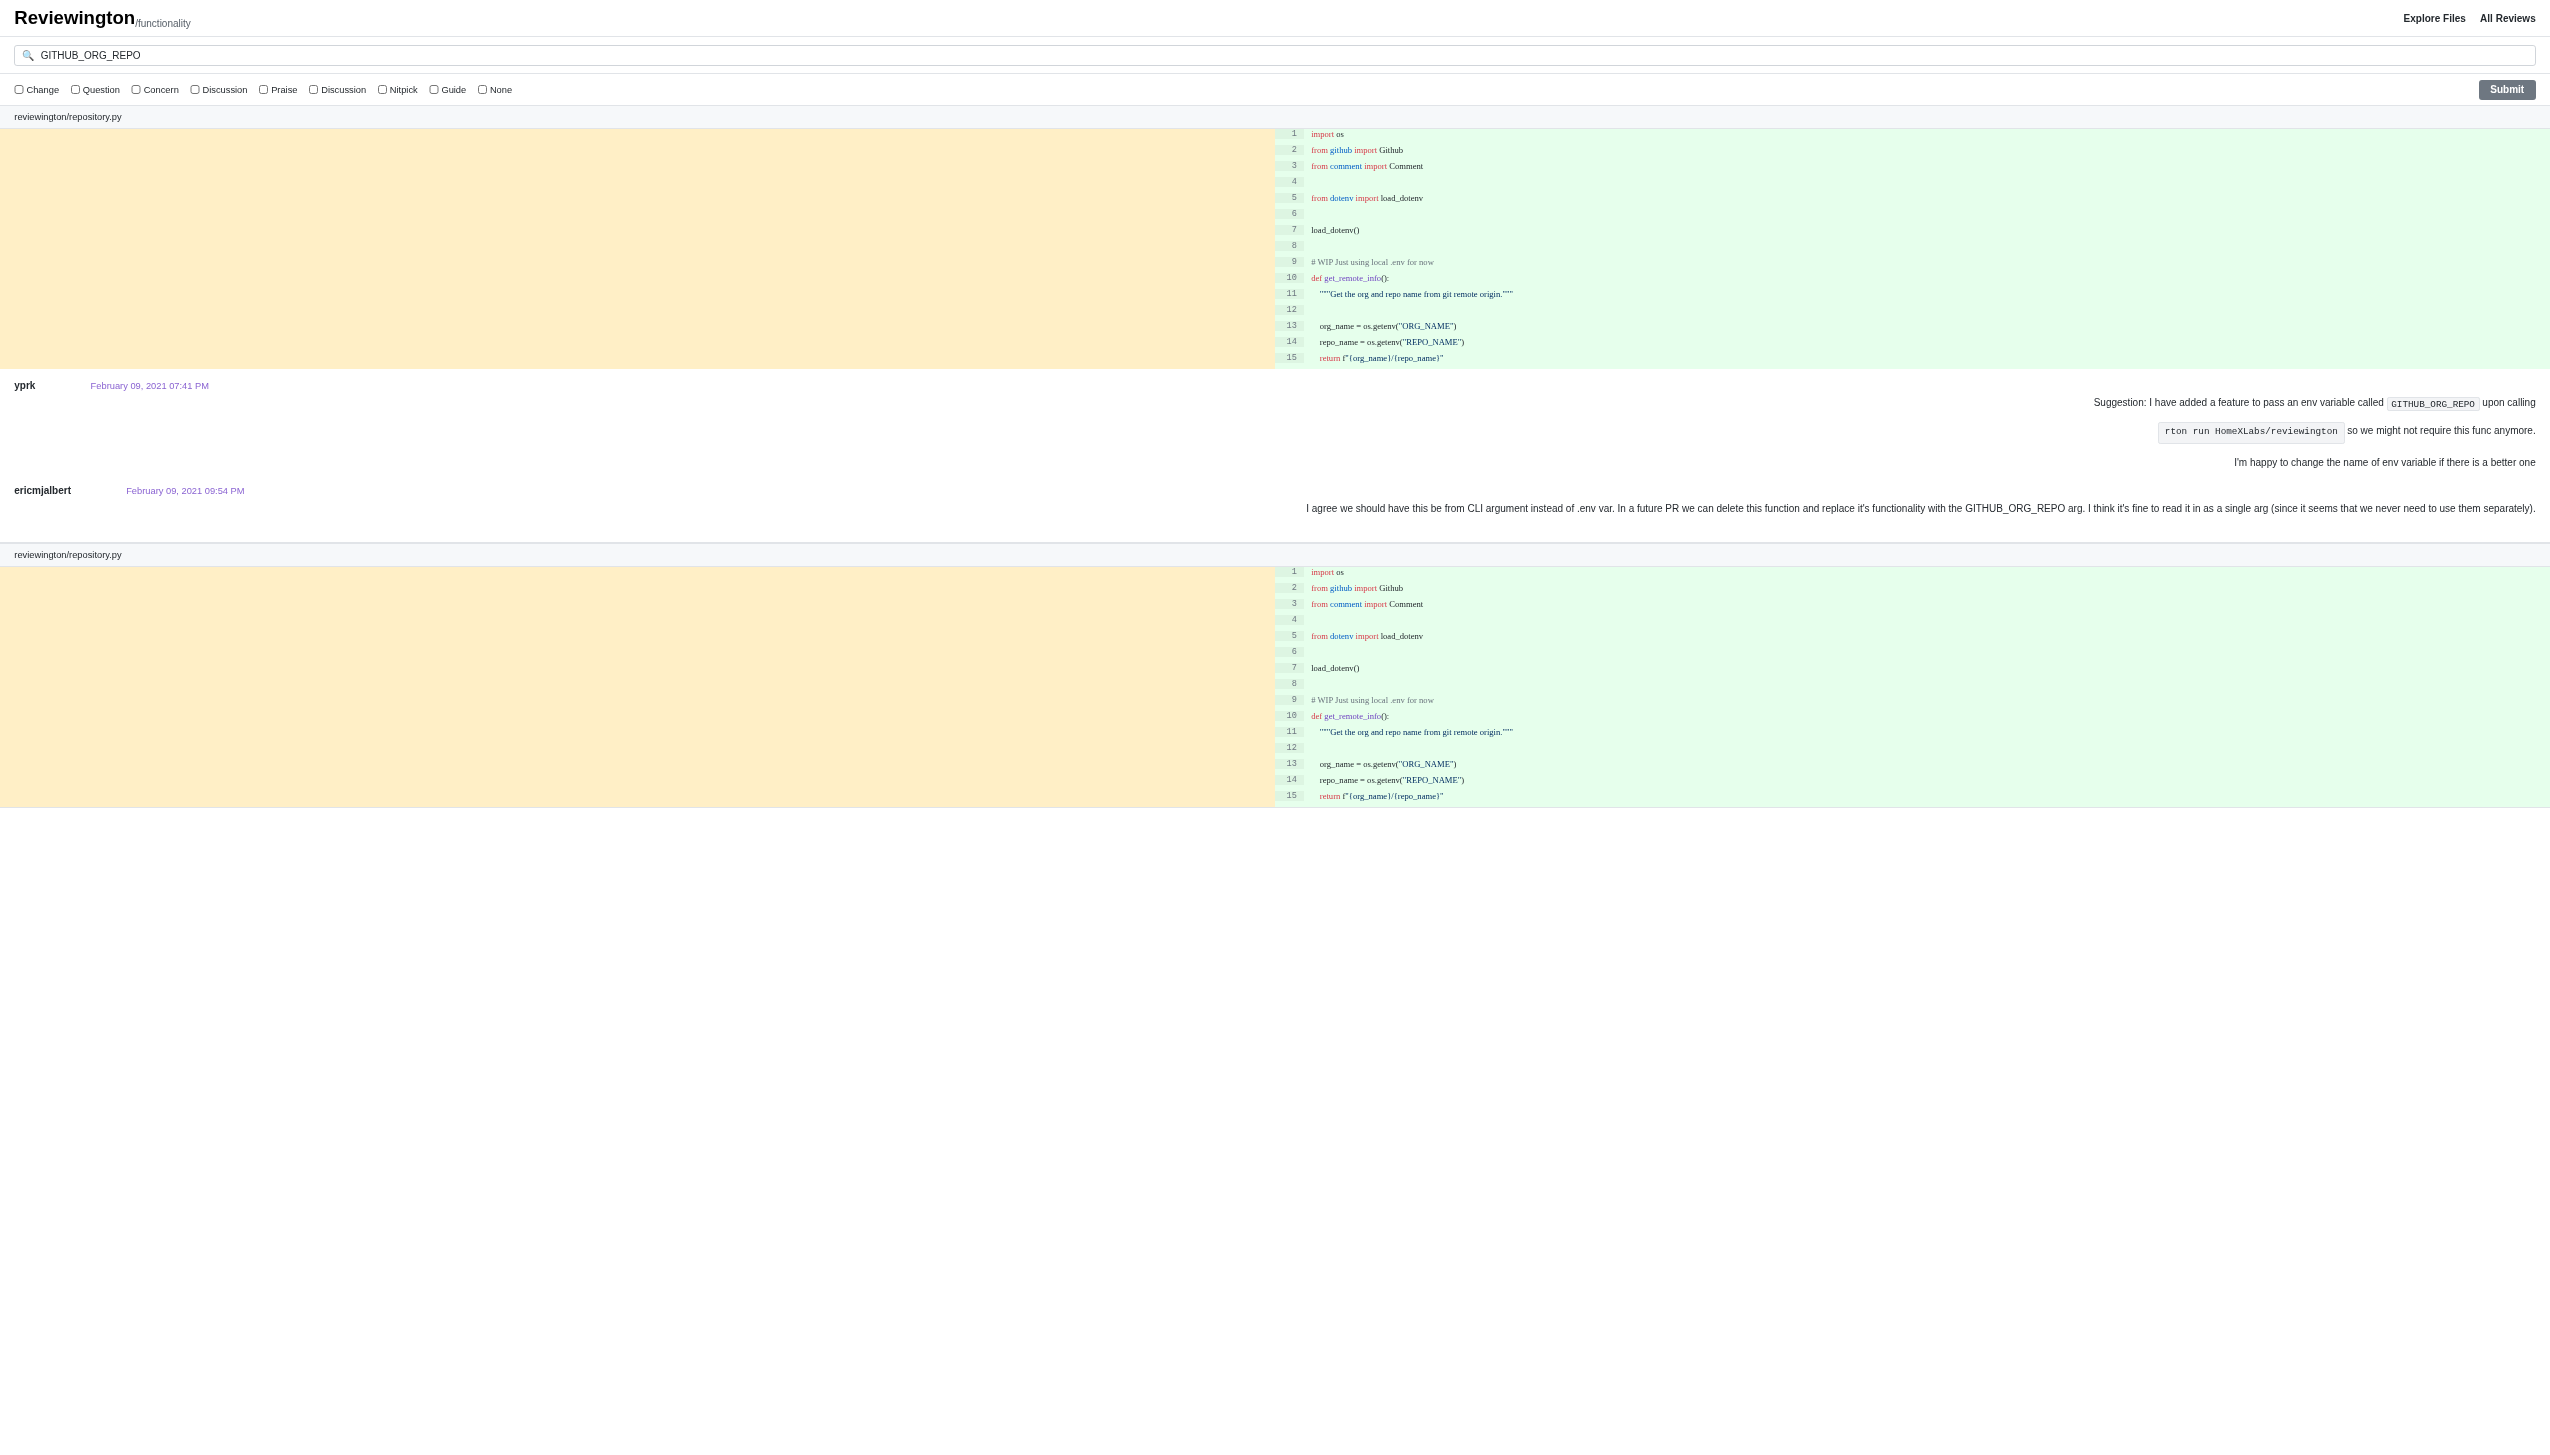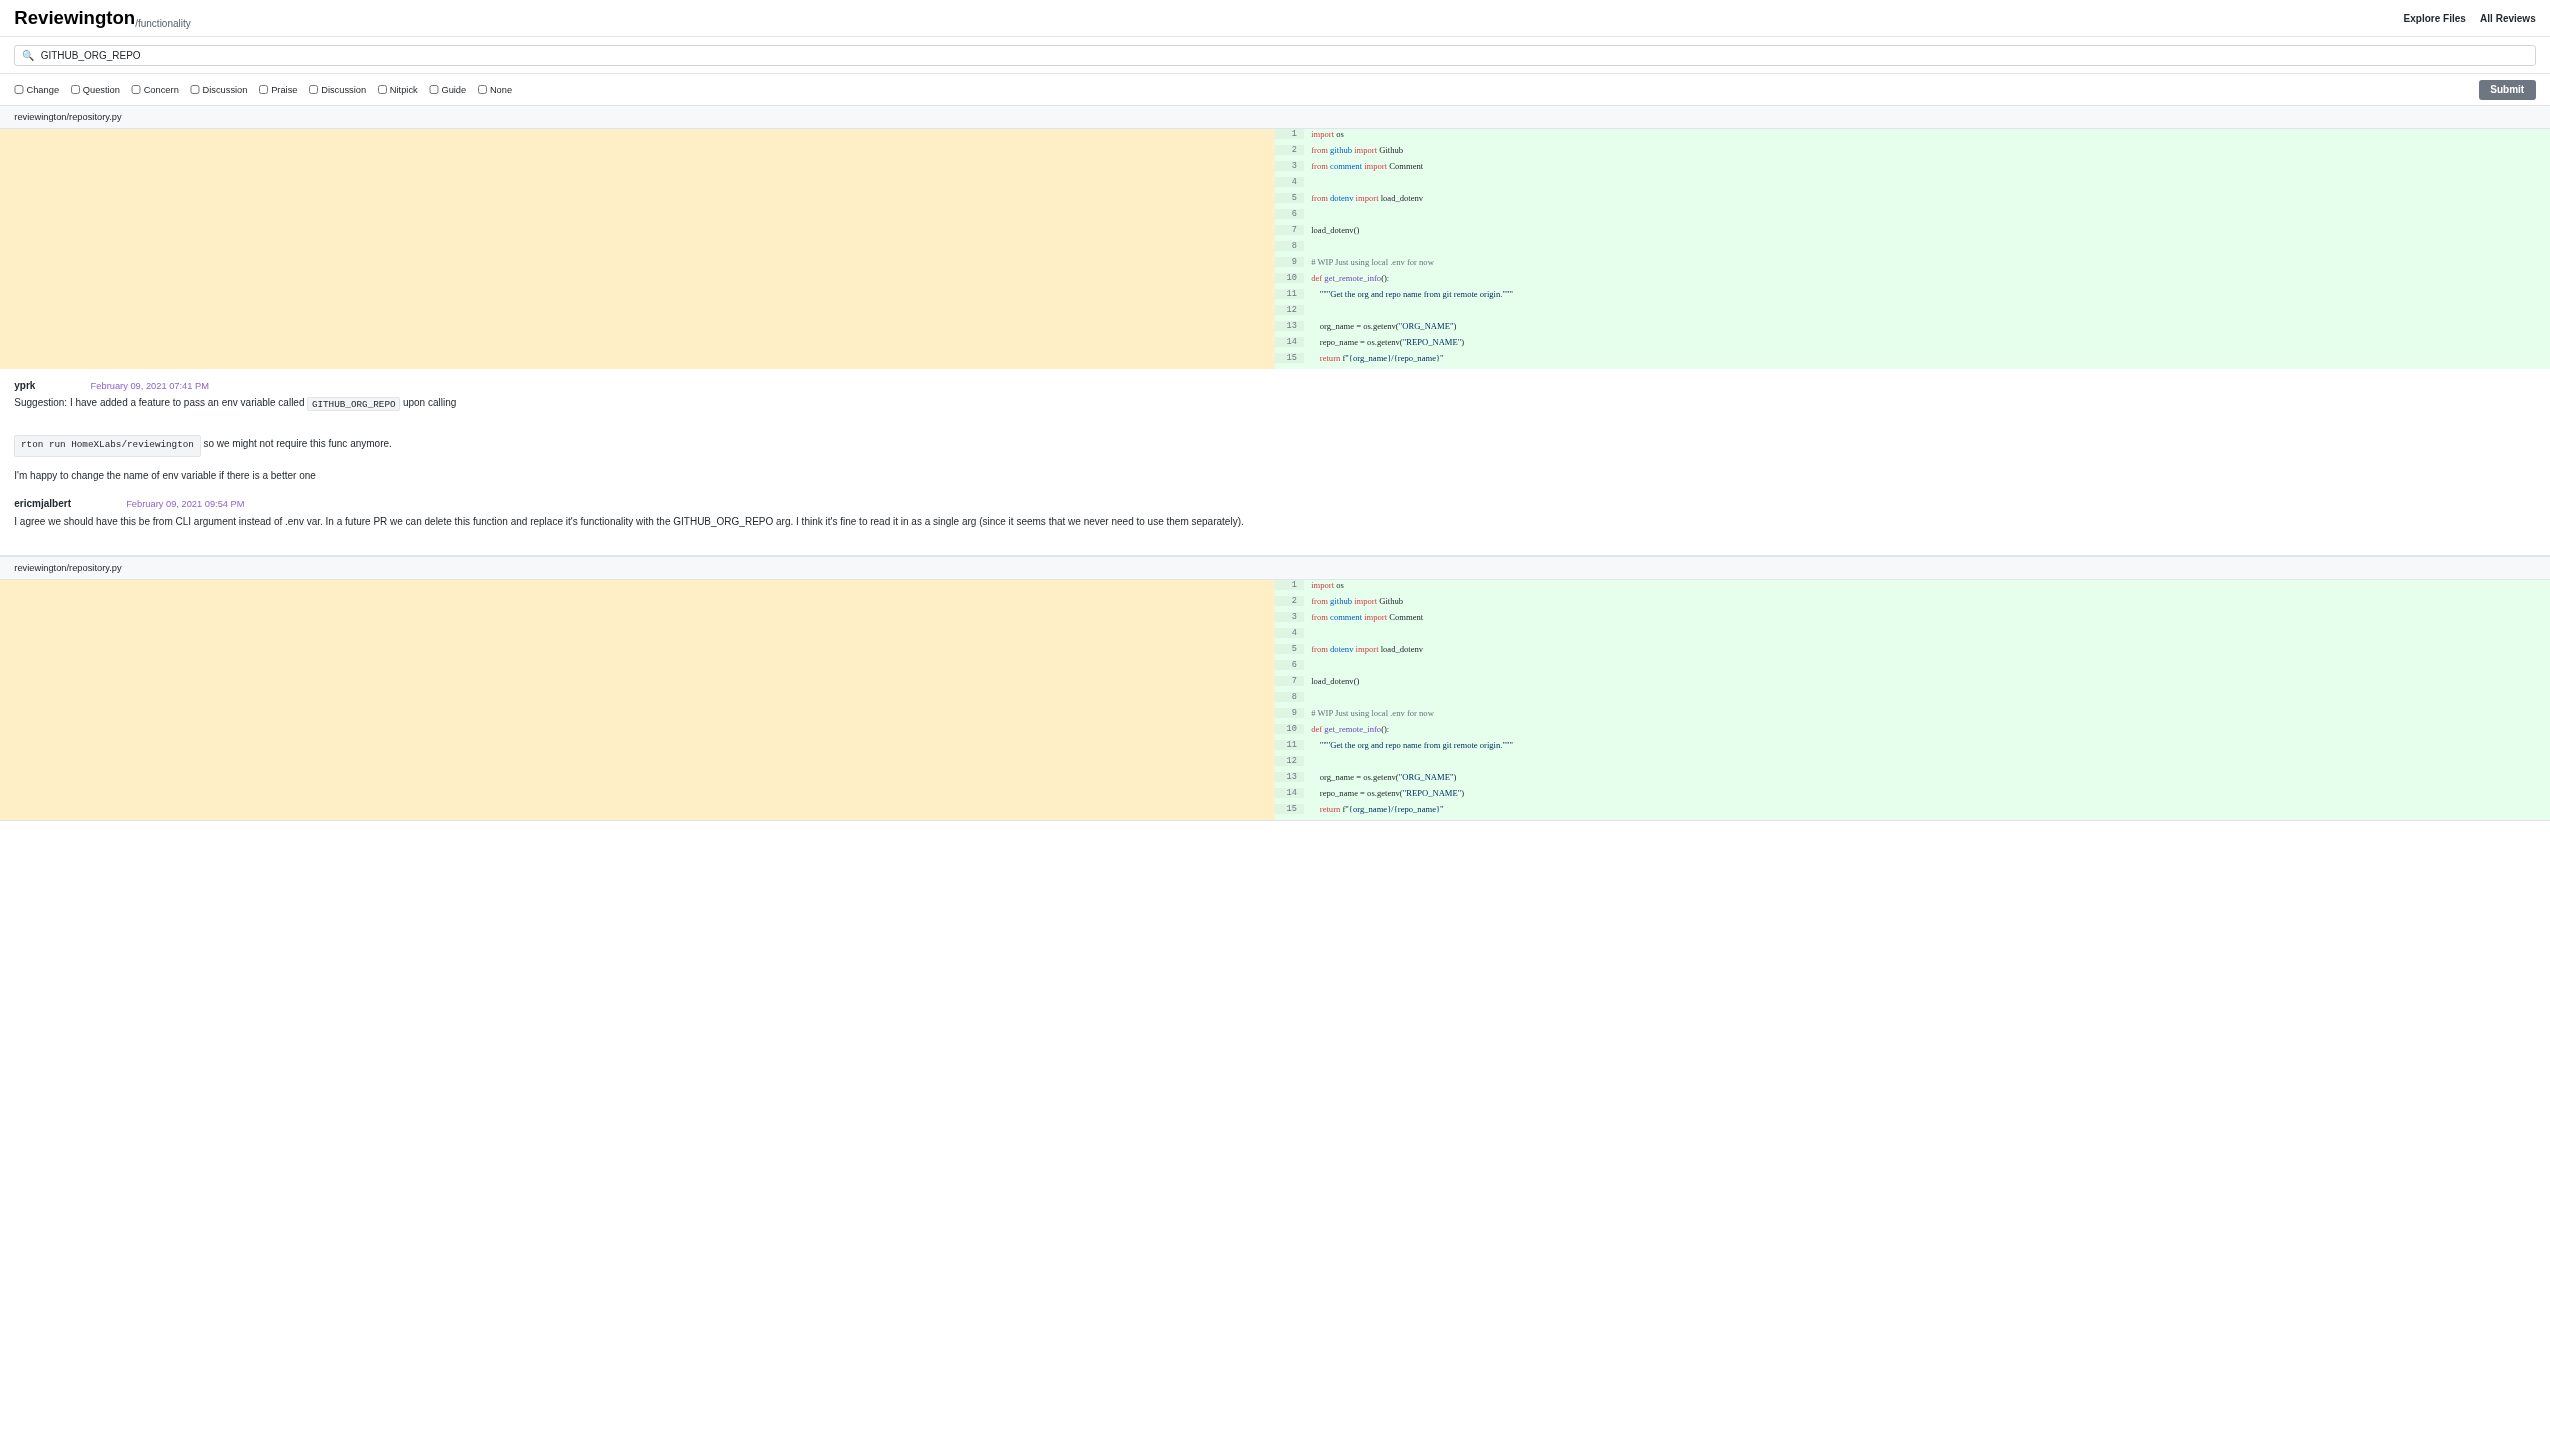--- a/index.html
+++ b/index.html
@@ -187,20 +187,21 @@
     }
     .comment-date {
       font-size: 9.3px;
       color: #8a63d2;
       padding-left: 48px;
     }
     .comment-body {
       font-size: 10px;
       line-height: 1.6;
       color: #24292e;
+      text-align: right;
     }
     .inline-code {
       background: #f3f4f6;
       border: 0.7px solid #e1e4e8;
       border-radius: 2.2px;
       padding: 0.7px 3.6px;
       font-family: 'SFMono-Regular', Consolas, 'Liberation Mono', Menlo, monospace;
       font-size: 9.3px;
     }
     .code-run {
@@ -412,21 +413,21 @@
 
     <div class="comment-section">
 
       <div class="comment">
         <div class="comment-header">
           <span class="comment-author">yprk</span>
           <span class="comment-date">February 09, 2021 07:41 PM</span>
         </div>
         <div class="comment-body">
           <p>Suggestion: I have added a feature to pass an env variable called <span class="inline-code">GITHUB_ORG_REPO</span> upon calling</p>
-          <p style="margin-top:20px;"><span class="code-run">rton run HomeXLabs/reviewington</span> so we might not require this func anymore.</p>
+          <p style="margin-top:7px;"><span class="code-run">rton run HomeXLabs/reviewington</span> so we might not require this func anymore.</p>
           <p style="margin-top:8.6px;">I'm happy to change the name of env variable if there is a better one</p>
         </div>
       </div>
 
       <div class="comment">
         <div class="comment-header">
           <span class="comment-author">ericmjalbert</span>
           <span class="comment-date">February 09, 2021 09:54 PM</span>
         </div>
         <div class="comment-body">

